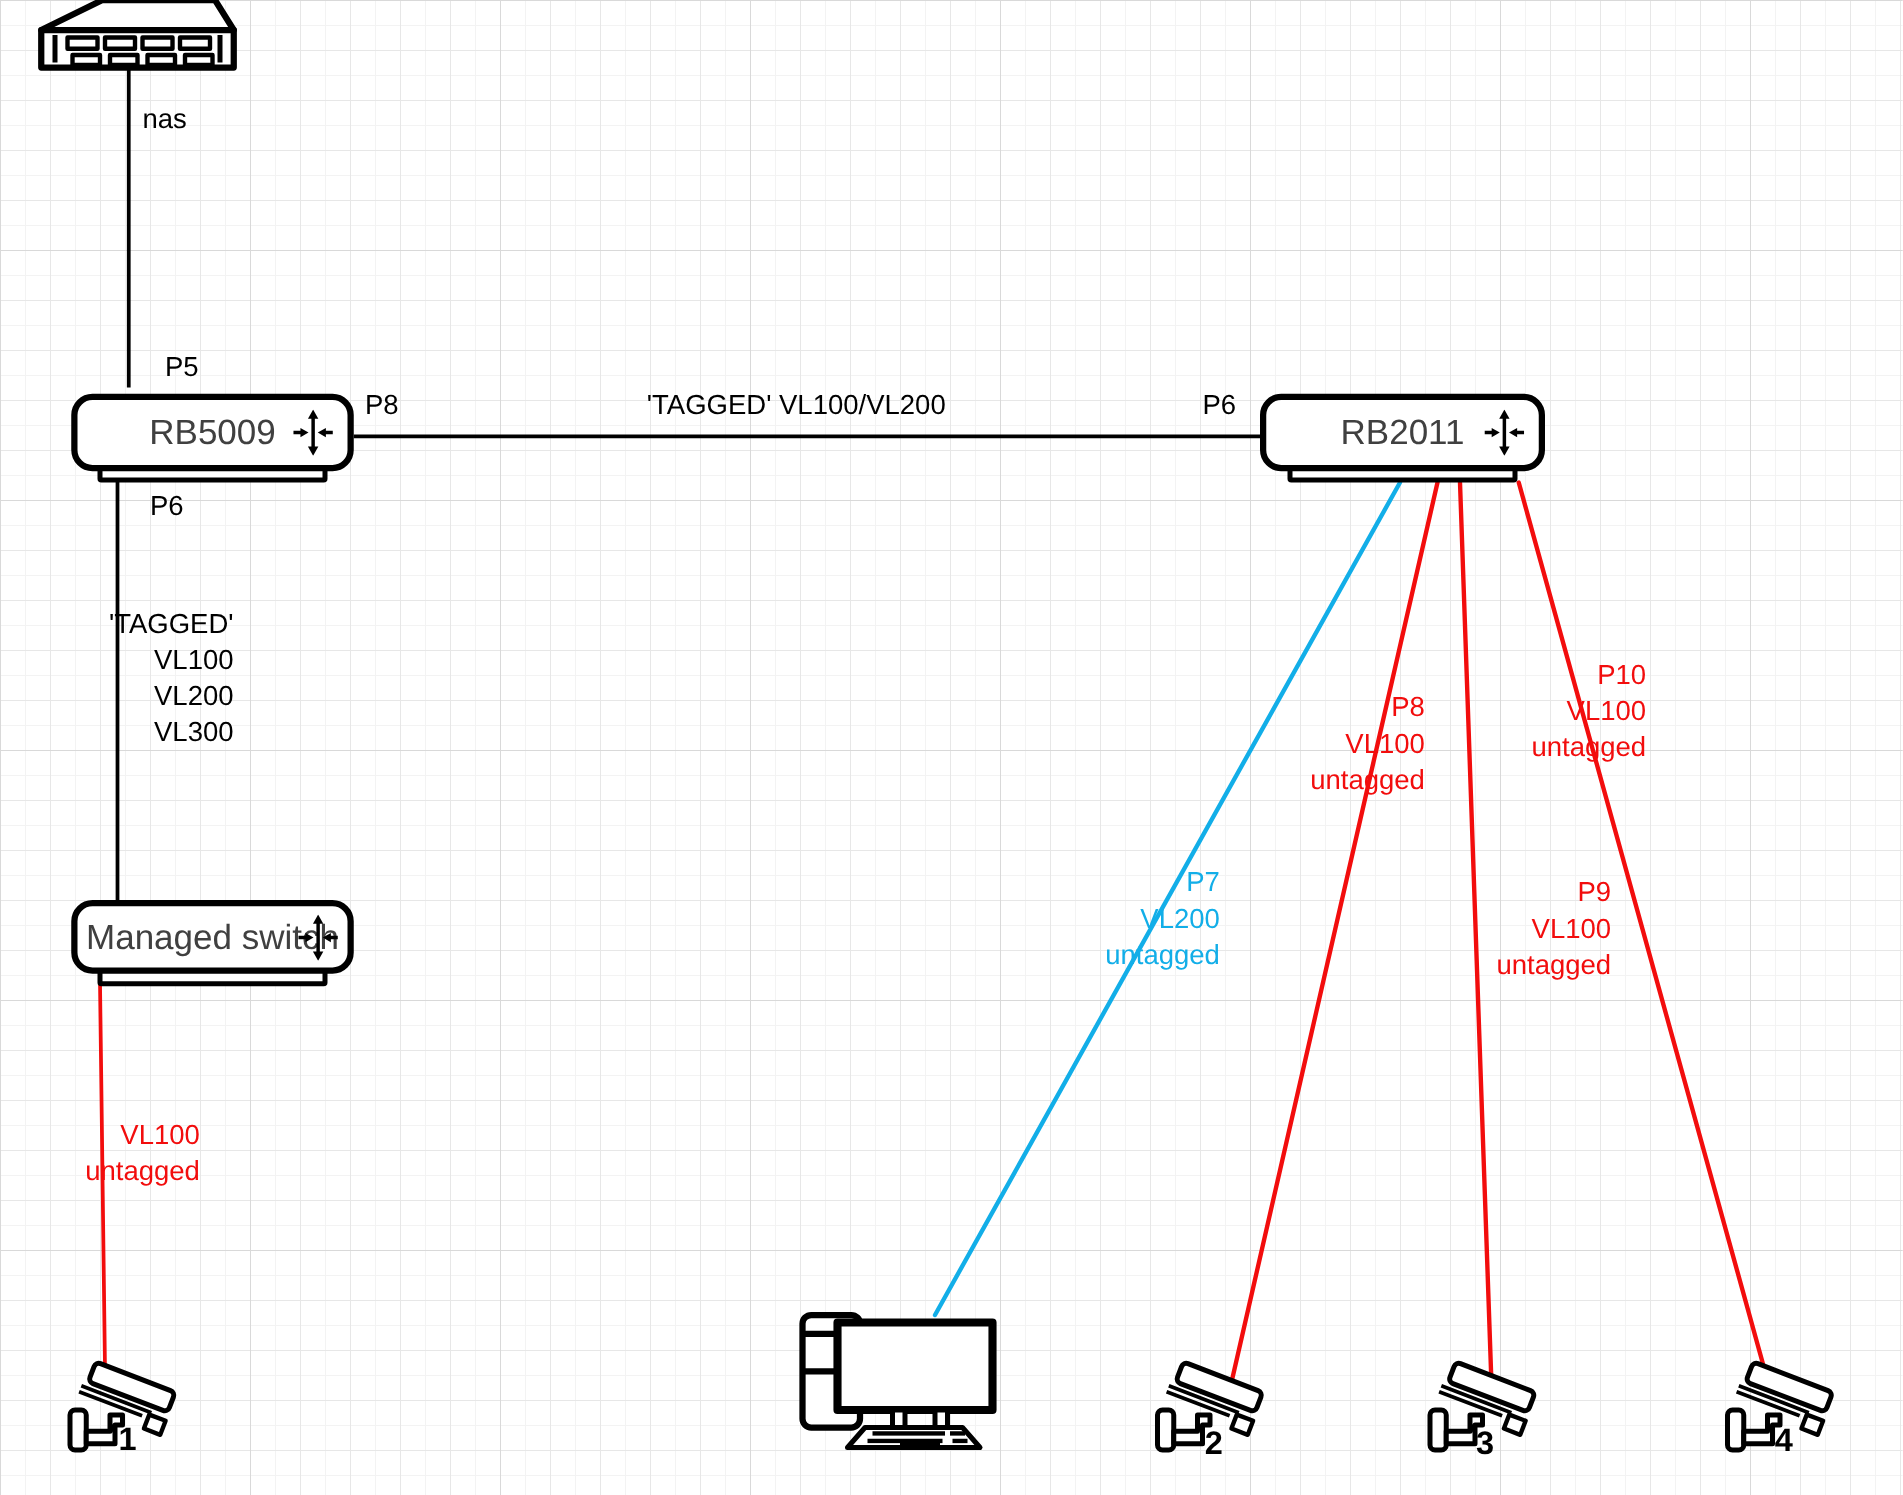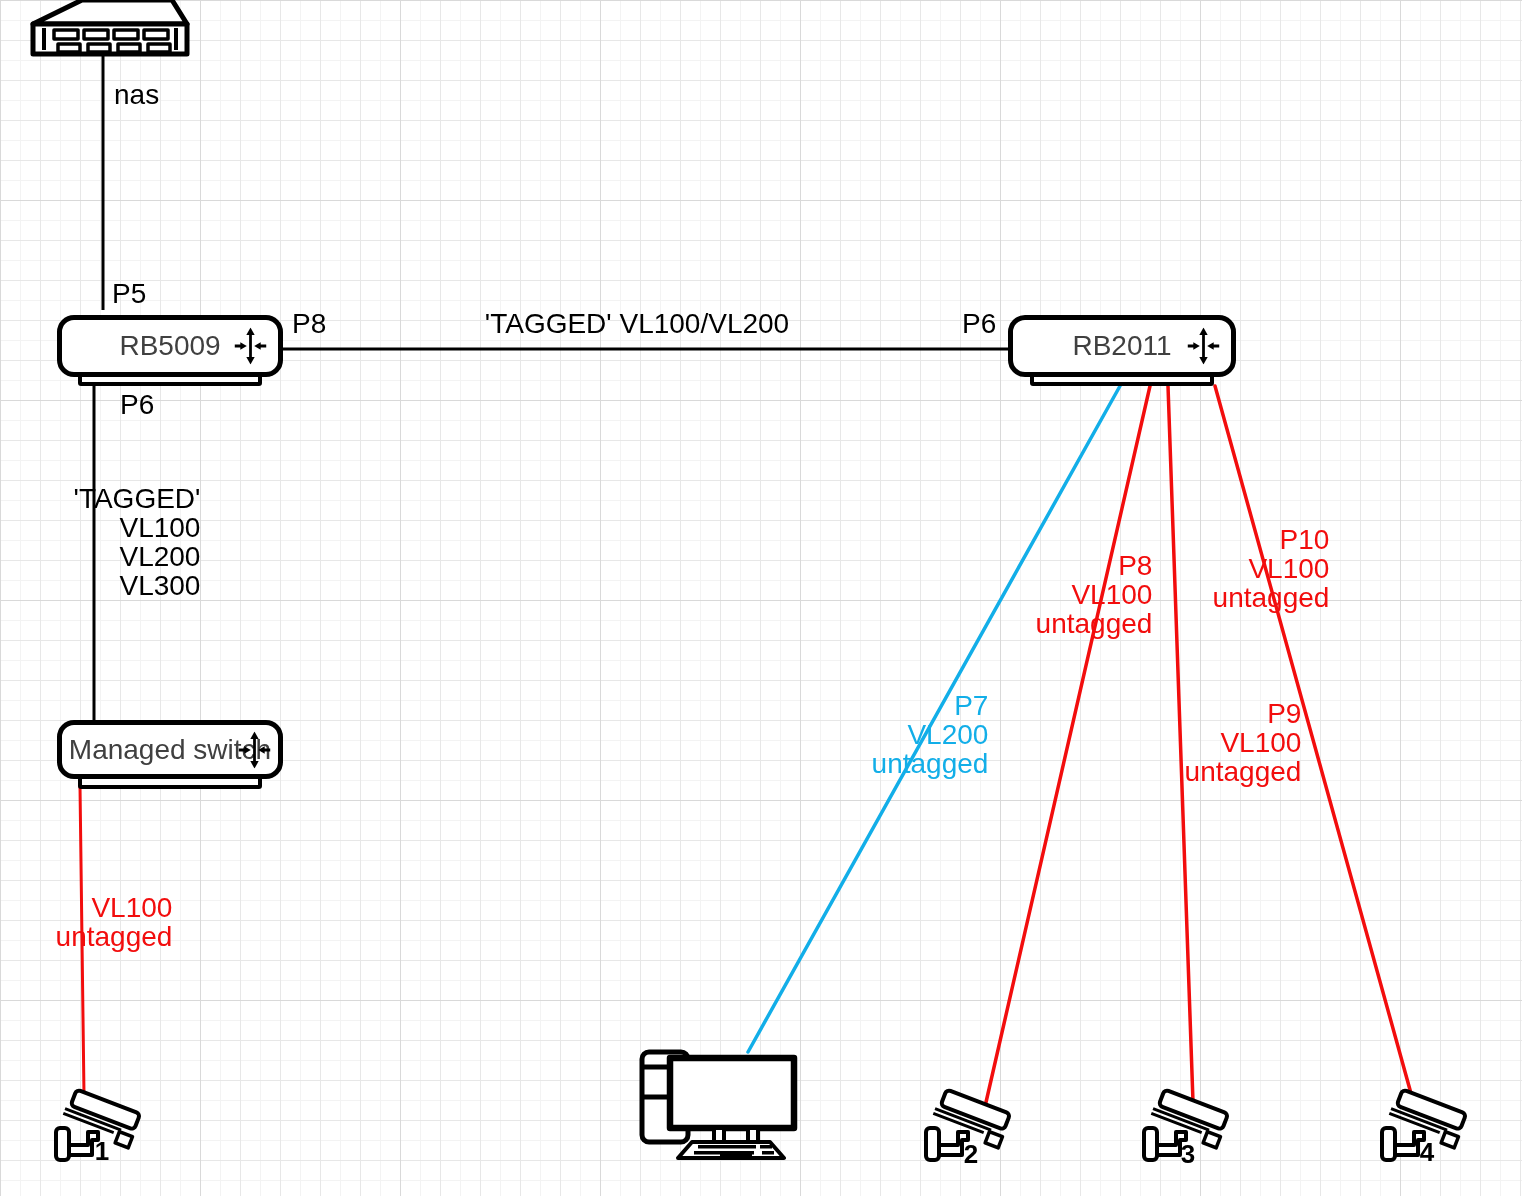--- a/index.html
+++ b/index.html
@@ -9,38 +9,38 @@
     background-image:
       linear-gradient(to right,#d9d9d9 1px,transparent 1px),
       linear-gradient(to bottom,#d9d9d9 1px,transparent 1px),
       linear-gradient(to right,#e7e7e7 1px,transparent 1px),
       linear-gradient(to bottom,#e7e7e7 1px,transparent 1px),
       linear-gradient(to right,#f3f3f3 1px,transparent 1px),
       linear-gradient(to bottom,#f3f3f3 1px,transparent 1px);
     background-size:200px 200px,200px 200px,40px 40px,40px 40px,20px 20px,20px 20px;
     font-family:"Liberation Sans",sans-serif;
   }
-  .lbl{position:absolute;font-size:28px;line-height:29px;color:#000;white-space:nowrap;z-index:1}
+  .lbl{position:absolute;font-size:22px;line-height:29px;color:#000;white-space:nowrap;z-index:1}
   .center{transform:translateX(-50%);text-align:right}
   .red{color:#F20D0D}
   .blue{color:#12AEE8}
   .num{position:absolute;font-size:26px;font-weight:600;color:#000;transform:translateX(-50%);z-index:1}
   svg.wires{position:absolute;left:0;top:0;z-index:2;pointer-events:none}
   .node{position:absolute;box-sizing:border-box;background:#fff;border:5px solid #000;border-radius:17px;
         display:flex;align-items:center;justify-content:center;font-size:28px;color:#404040;z-index:4}
   .tray{position:absolute;box-sizing:border-box;background:#fff;border:4px solid #000;border-radius:3px;z-index:3}
   #rb5009{left:57px;top:315px;width:226px;height:62px}
   #rb5009-tray{left:78px;top:360px;width:184px;height:26px}
   #rb2011{left:1008px;top:315px;width:228px;height:62px}
   #rb2011-tray{left:1030px;top:360px;width:184px;height:26px}
   #mswitch{left:57px;top:720px;width:226px;height:59px}
   #mswitch-tray{left:78px;top:763px;width:184px;height:26px}
   .node .move{position:absolute;right:9px;top:50%;transform:translateY(-50%);width:37px;height:37px}
   #lbl-nas{left:114px;top:80px}
-  #lbl-p5{left:112px;top:279px}
+  #lbl-p5{left:132px;top:279px}
   #lbl-p8{left:292px;top:309px}
   #lbl-trunk{left:637px;top:309px}
   #lbl-p6r{left:962px;top:309px}
   #lbl-p6b{left:120px;top:390px}
   #lbl-vlans{left:137px;top:484px}
   #lbl-cam1{left:114px;top:893px}
   #lbl-p7{left:930px;top:691px}
   #lbl-p8c{left:1094px;top:551px}
   #lbl-p9c{left:1243px;top:699px}
   #lbl-p10c{left:1271px;top:525px}

